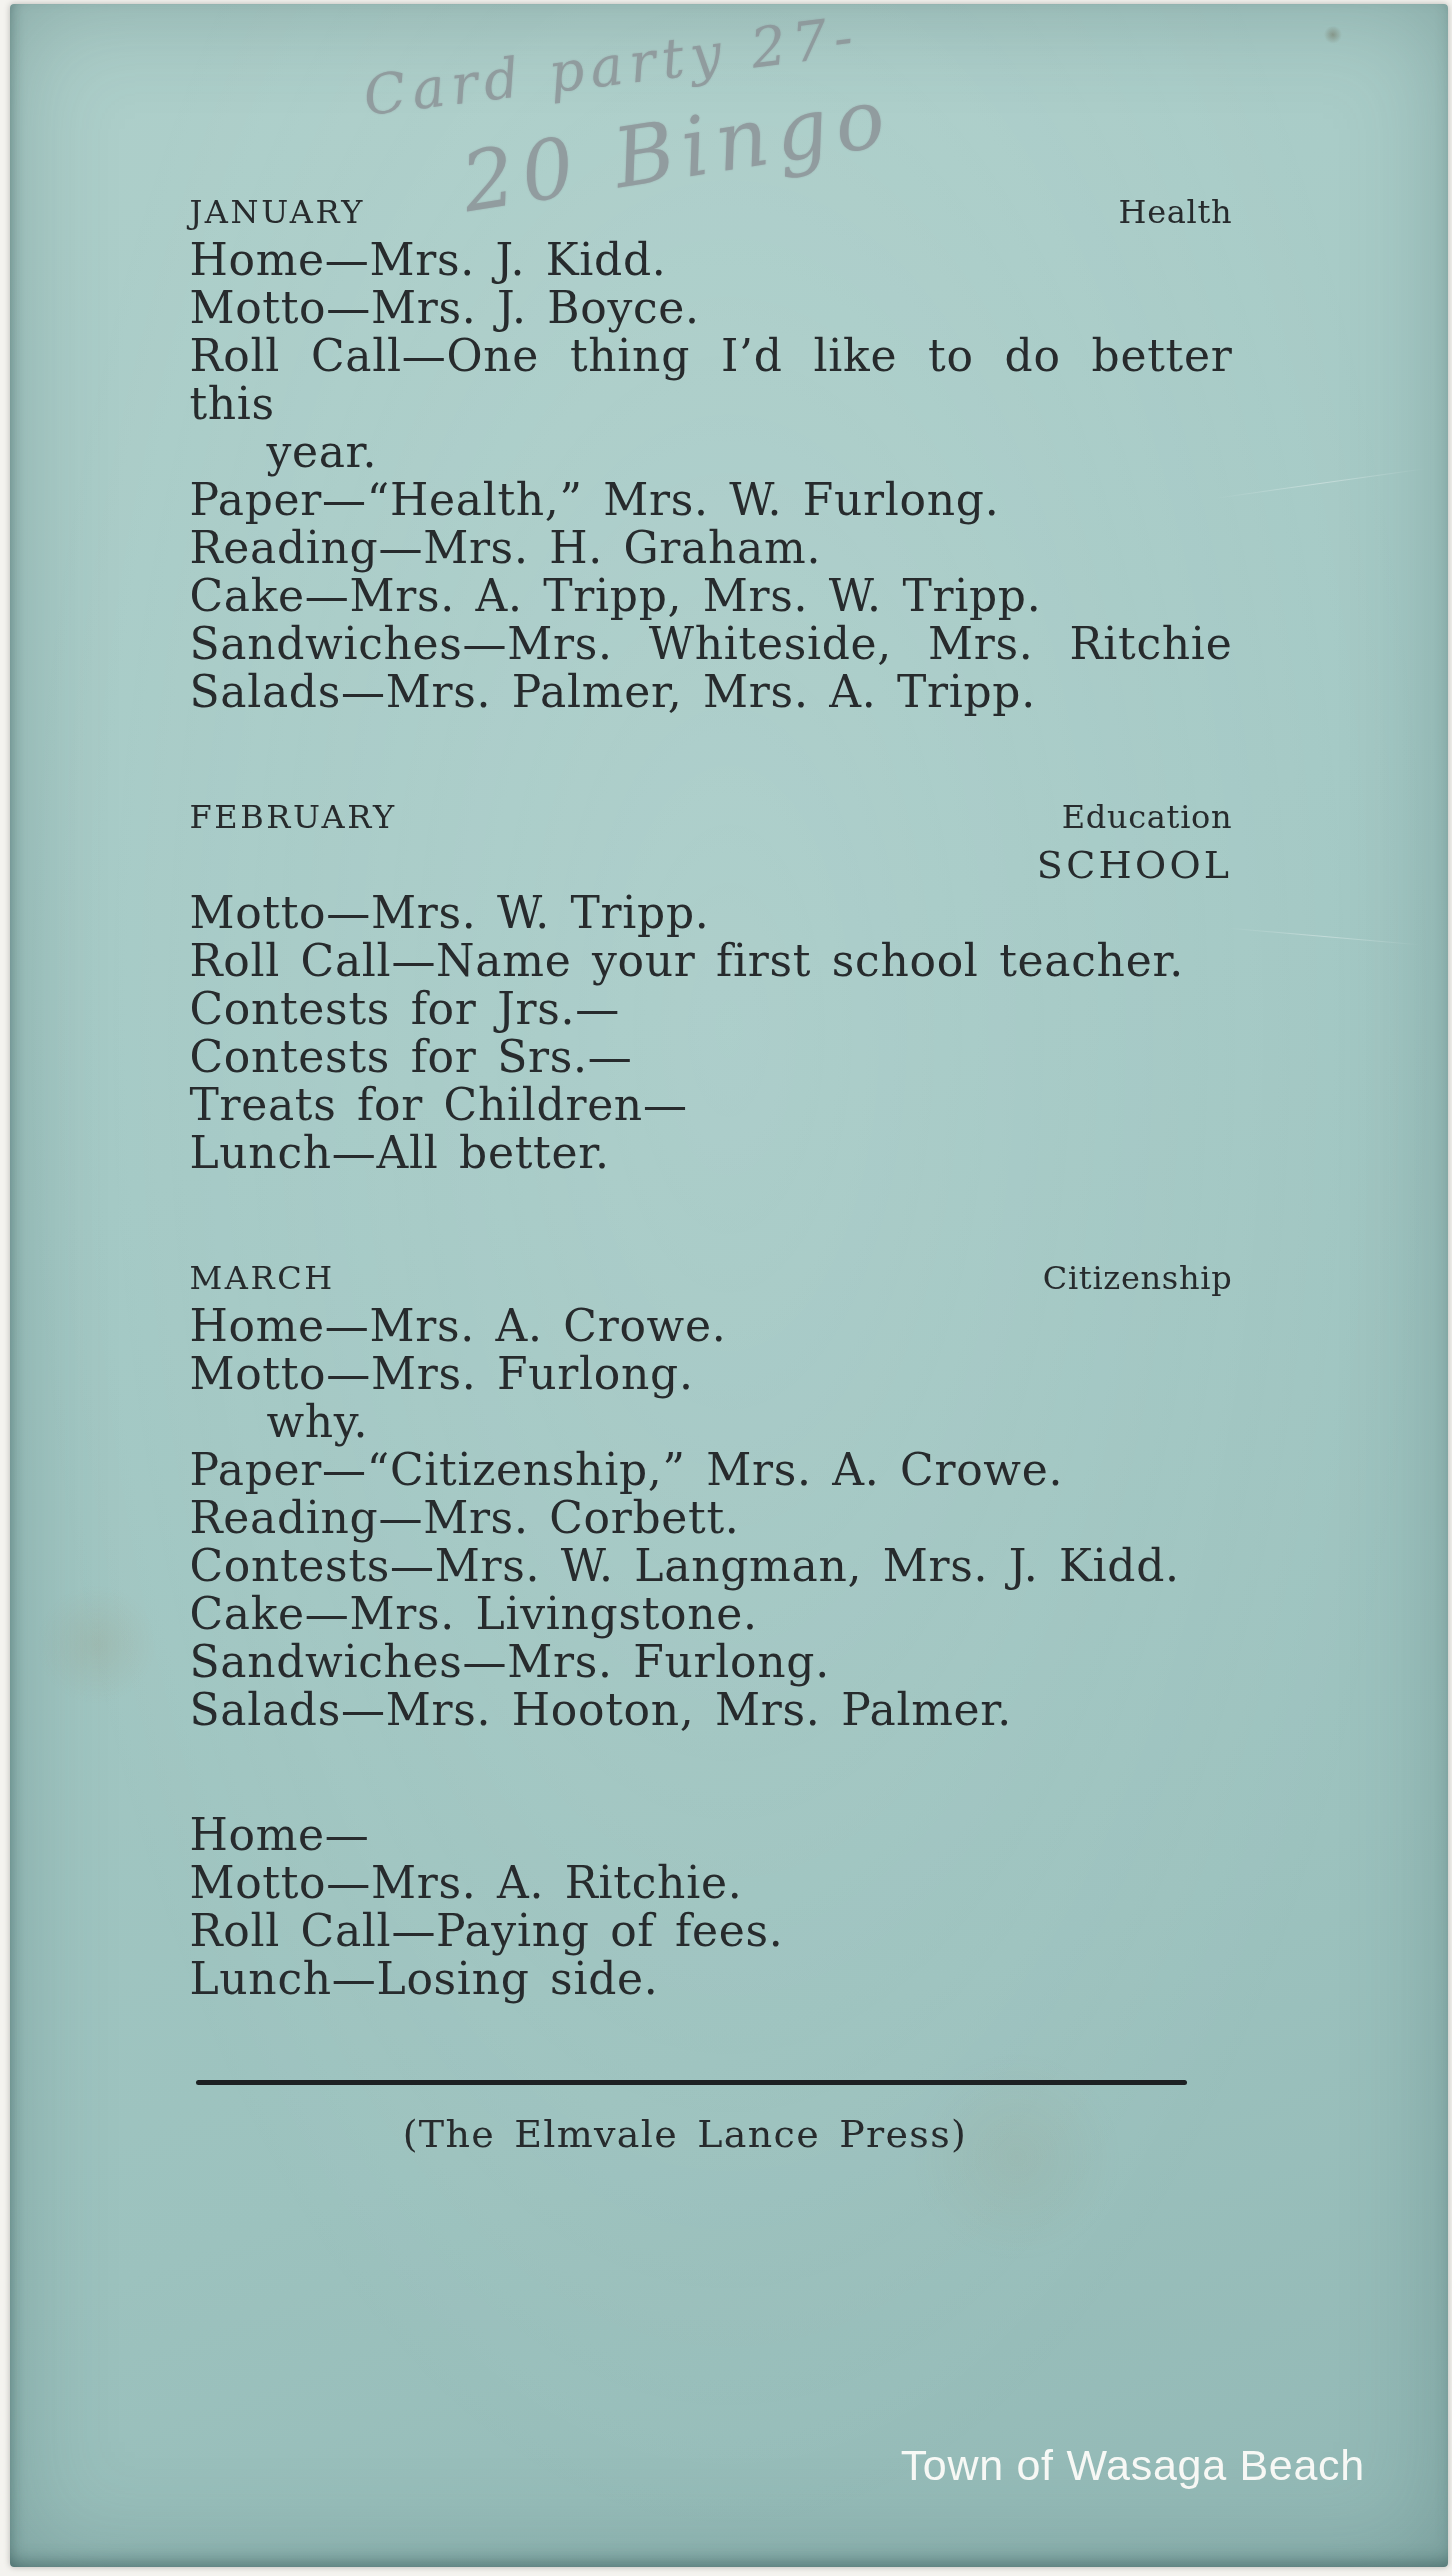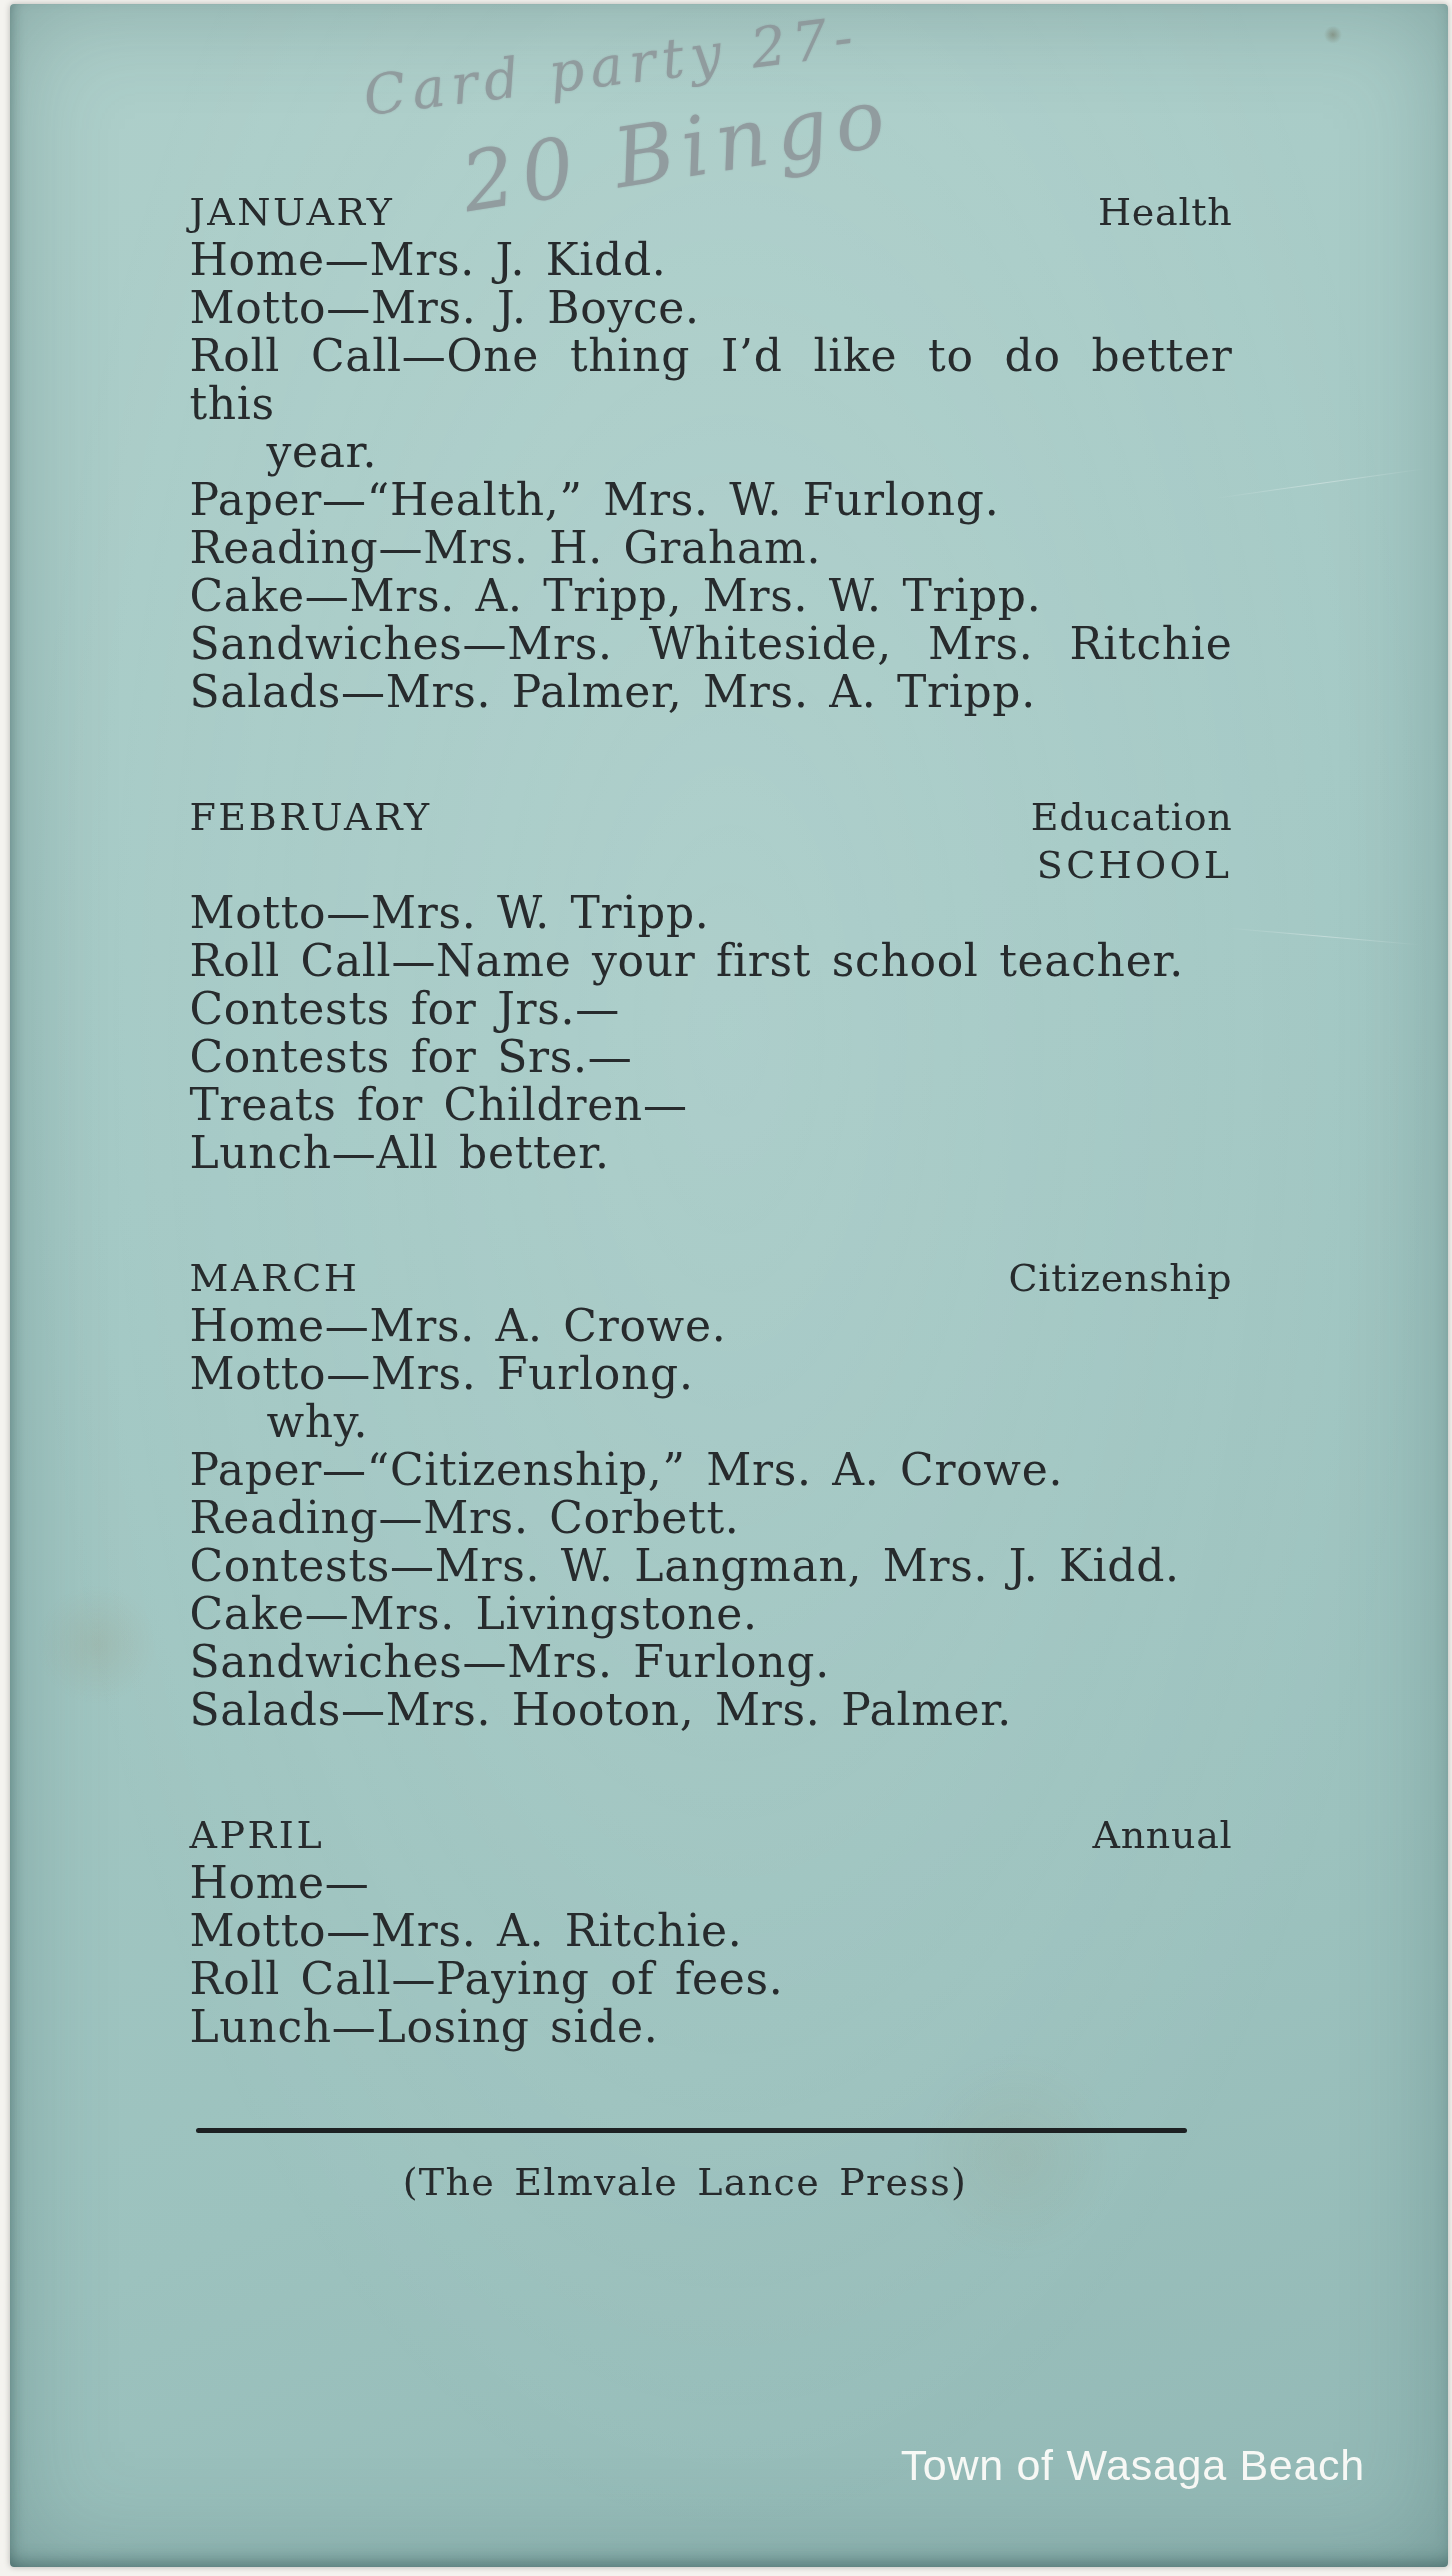--- a/index.html
+++ b/index.html
@@ -52,21 +52,21 @@
     position:absolute;
     left:179px; top:184px;
     width:1043px;
     color:#272b2d;
   }
   section { margin-bottom:77px; }
   .head {
     display:flex;
     justify-content:space-between;
     align-items:flex-start;
-    font-size:38px;
+    font-size:32px;
     line-height:48px;
   }
   .month { letter-spacing:2.6px; }
   .theme { letter-spacing:0.7px; }
   .sub {
     text-align:right;
     font-size:38px;
     line-height:48px;
     letter-spacing:3.3px;
     margin:0;
@@ -162,24 +162,20 @@
       <p class="ln cont">why.</p>
       <p class="ln">Paper—“Citizenship,” Mrs. A. Crowe.</p>
       <p class="ln">Reading—Mrs. Corbett.</p>
       <p class="ln">Contests—Mrs. W. Langman, Mrs. J. Kidd.</p>
       <p class="ln">Cake—Mrs. Livingstone.</p>
       <p class="ln">Sandwiches—Mrs. Furlong.</p>
       <p class="ln">Salads—Mrs. Hooton, Mrs. Palmer.</p>
     </section>
 
     <section>
-      <div class="head">
-        <span class="month">APRIL</span>
-        <span class="theme">Annual</span>
-      </div>
       <p class="ln">Home—</p>
       <p class="ln">Motto—Mrs. A. Ritchie.</p>
       <p class="ln">Roll Call—Paying of fees.</p>
       <p class="ln">Lunch—Losing side.</p>
     </section>
 
     <div class="rule"></div>
     <p class="press">(The Elmvale Lance Press)</p>
 
   </div>

